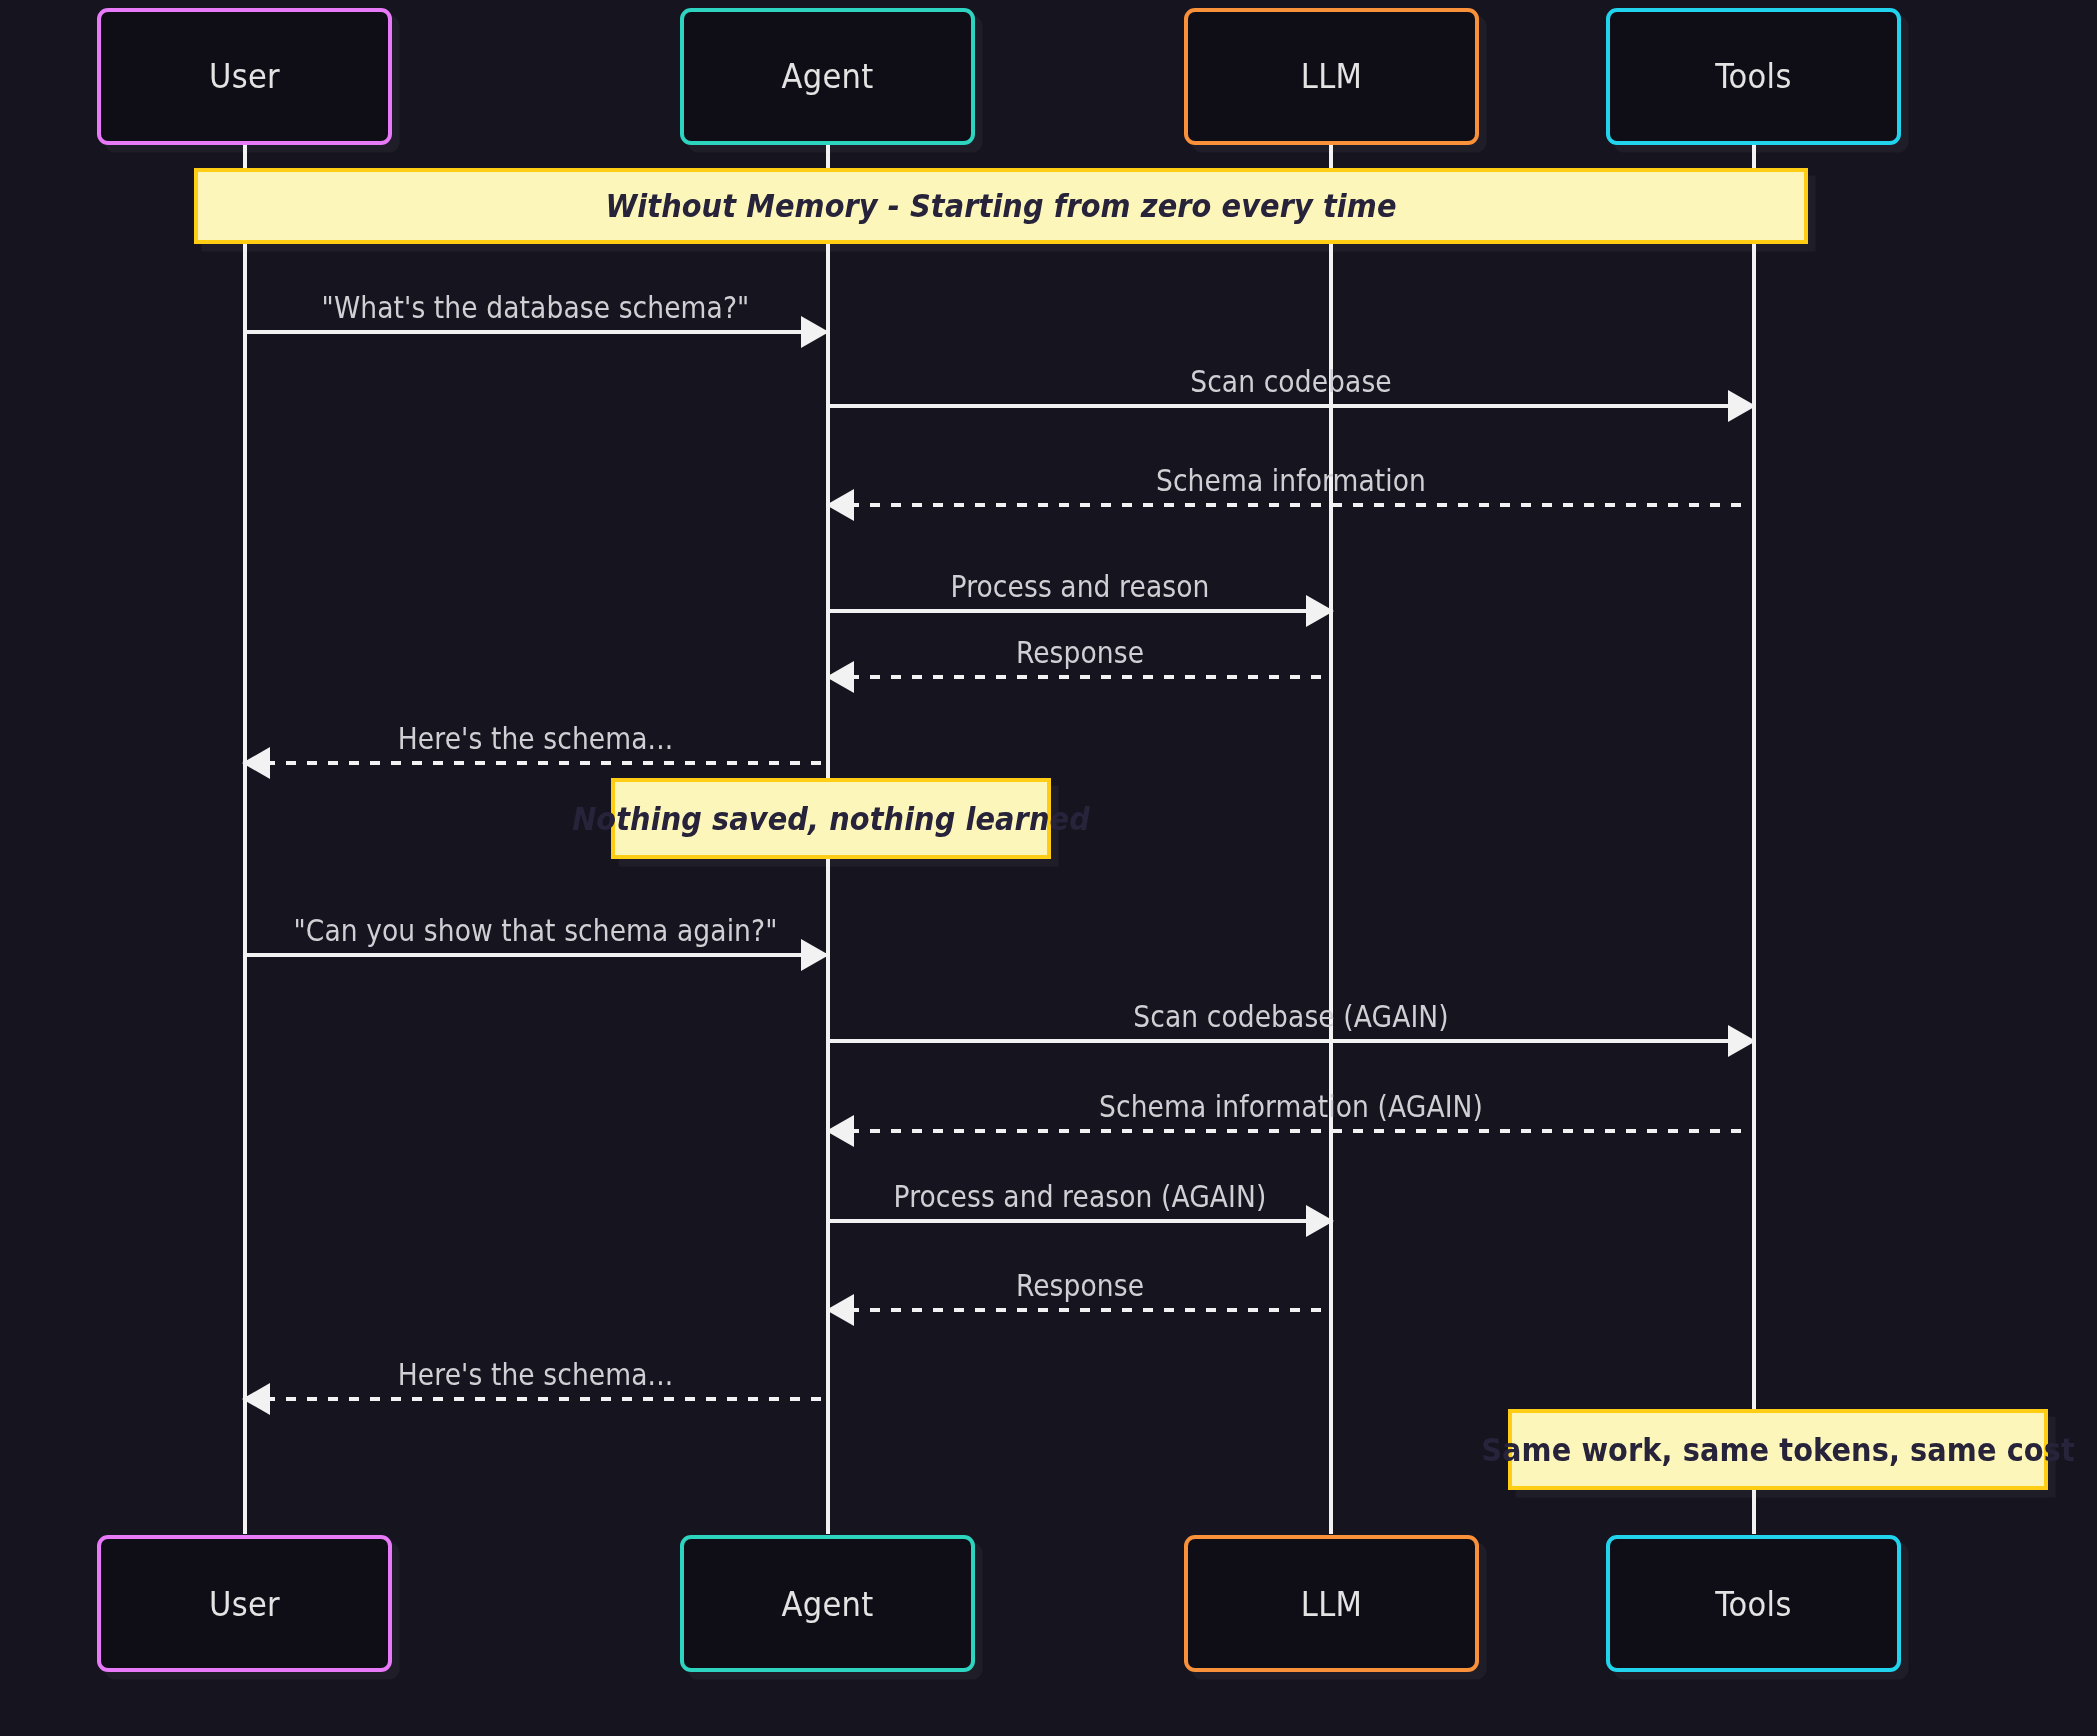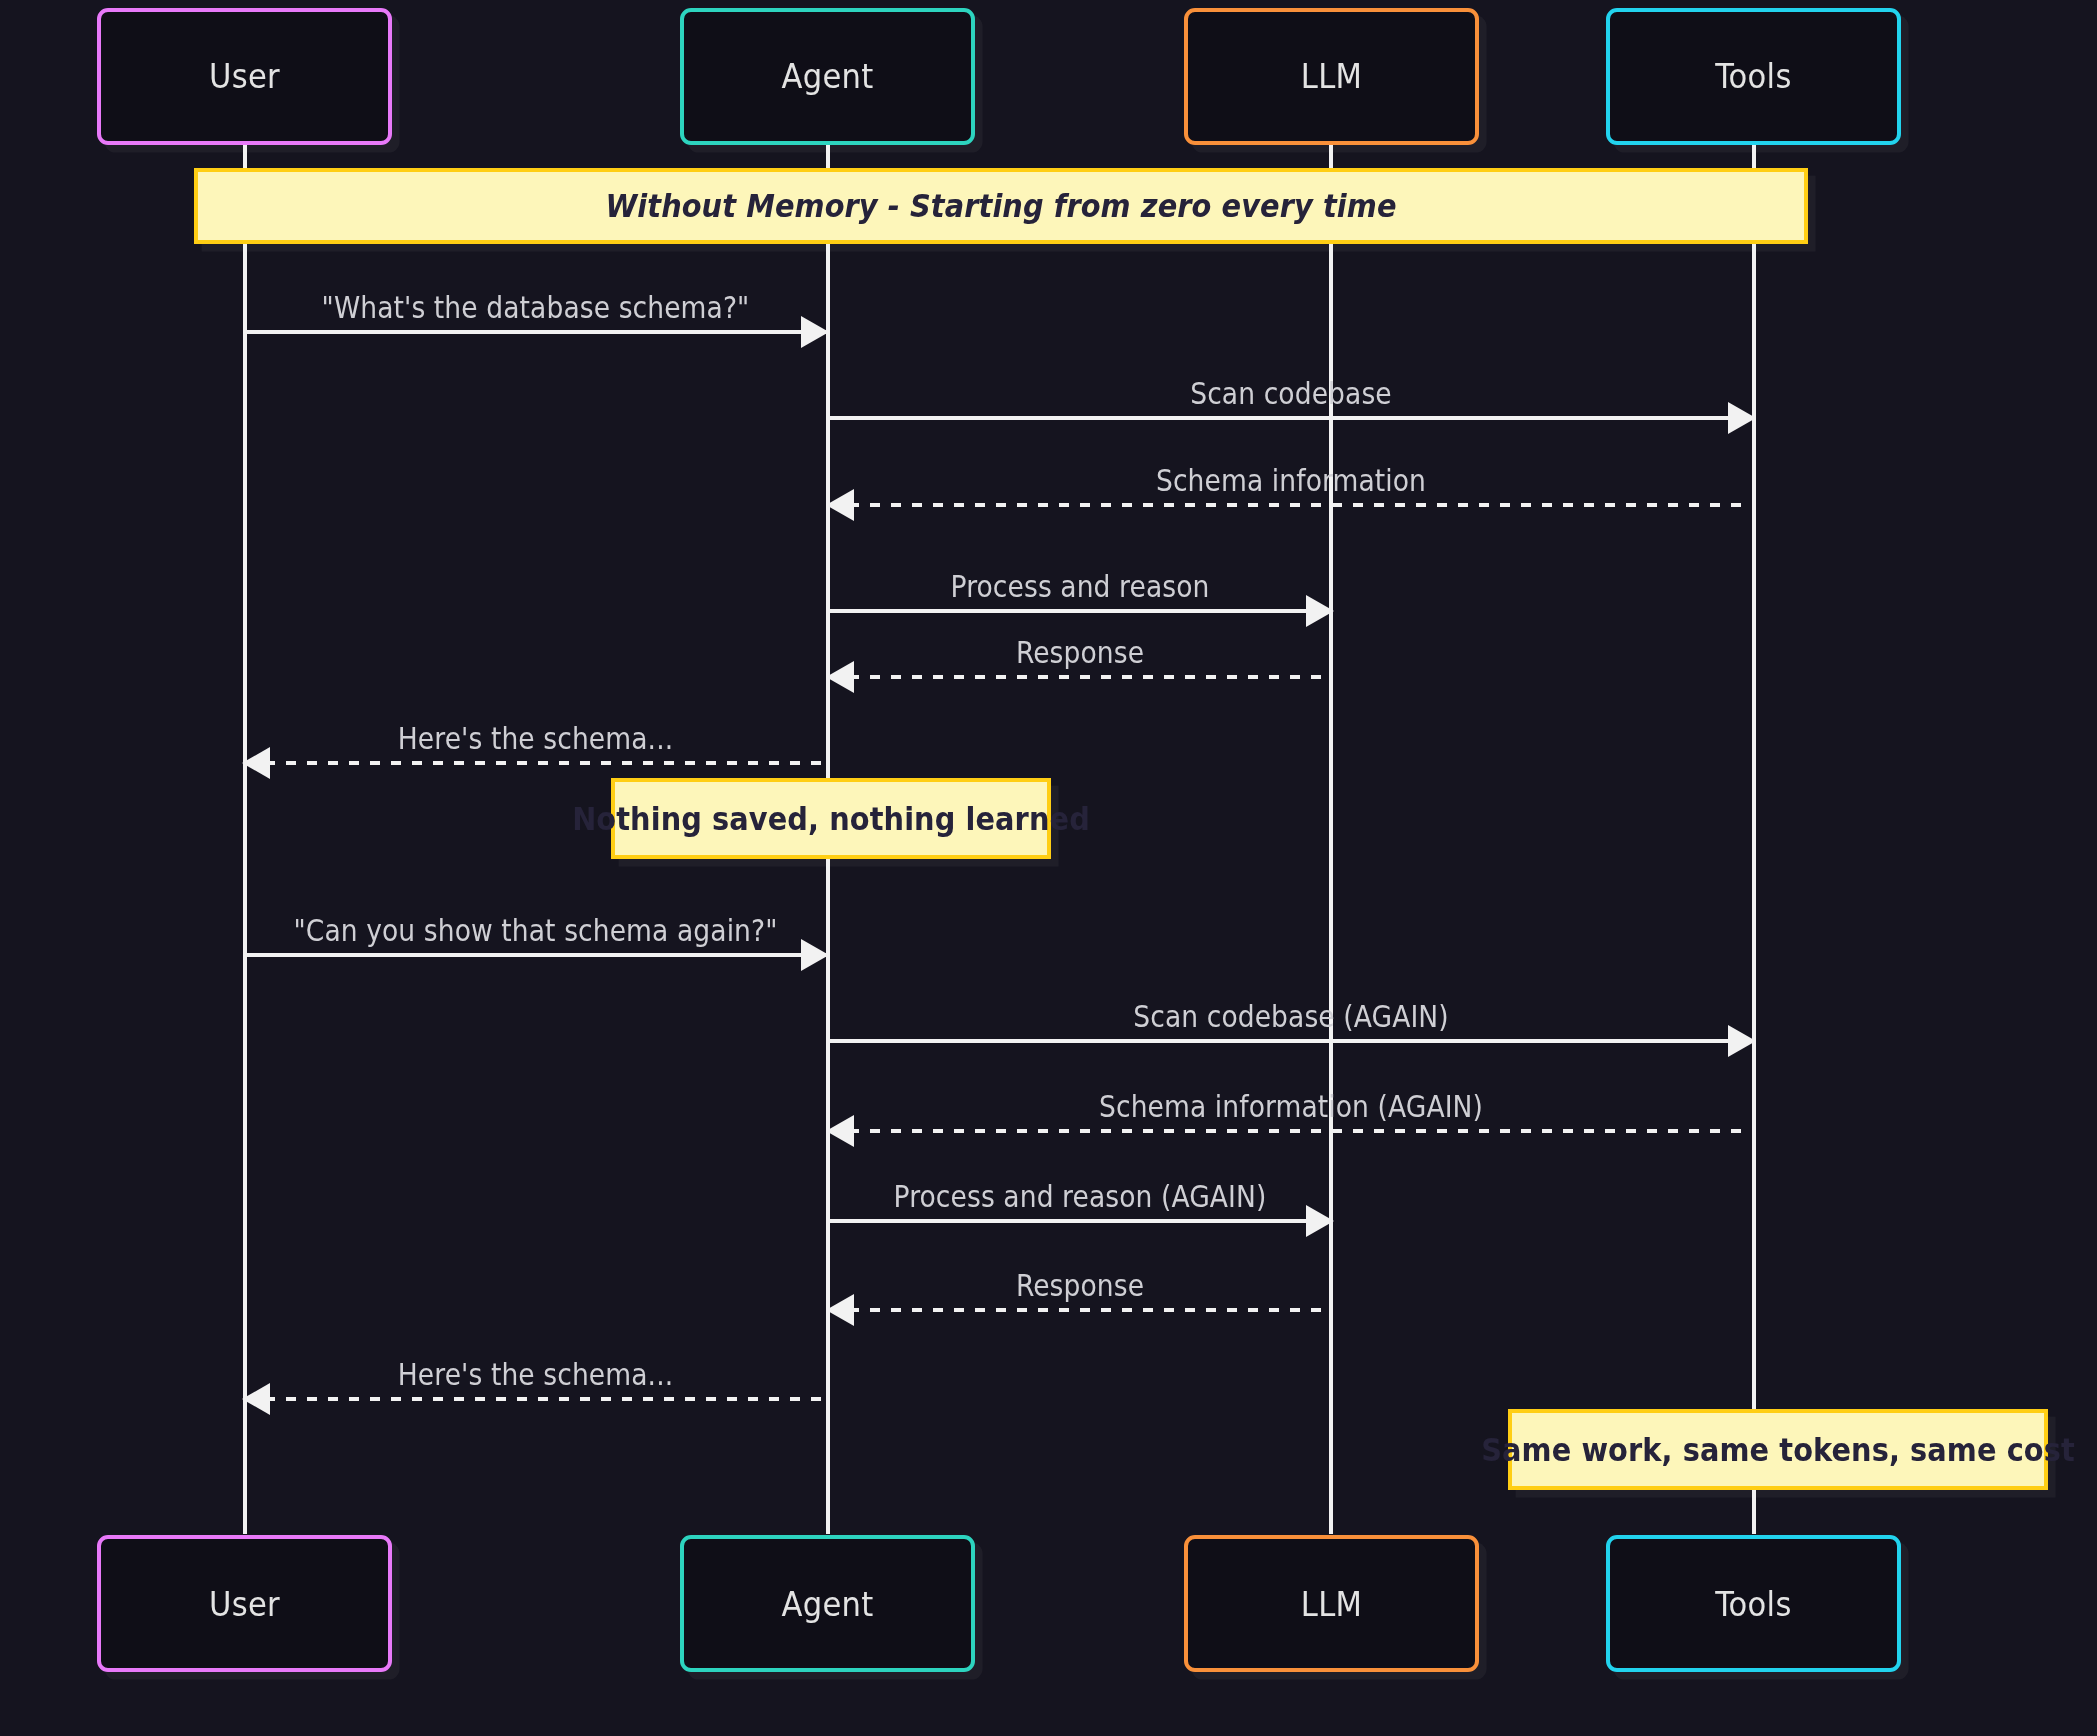--- a/index.html
+++ b/index.html
@@ -129,21 +129,21 @@
       </div>
       <div class="actor-box" style="left: 1606px; top: 7.6px; border-color: rgb(34, 211, 238);">
         <span class="actor-label">Tools</span>
       </div>
     </div>
   <div id="messages">
       <div class="msg solid" style="left: 244px; width: 583px; top: 330px;">
         <div class="arrowhead right"></div>
         <div class="msg-label">"What's the database schema?"</div>
       </div>
-      <div class="msg solid" style="left: 828px; width: 926px; top: 416px;">
+      <div class="msg solid" style="left: 828px; width: 926px; top: 404px;">
         <div class="arrowhead right"></div>
         <div class="msg-label">Scan codebase</div>
       </div>
       <div class="msg dotted" style="left: 828px; width: 926px; top: 503px;">
         <div class="arrowhead left"></div>
         <div class="msg-label">Schema information</div>
       </div>
       <div class="msg solid" style="left: 828px; width: 504px; top: 609px; text-align: right;">
         <div class="arrowhead right"></div>
         <div class="msg-label">Process and reason</div>
@@ -178,21 +178,21 @@
       </div>
       <div class="msg dotted" style="left: 244px; width: 583px; top: 1397px;">
         <div class="arrowhead left"></div>
         <div class="msg-label">Here's the schema...</div>
       </div>
     </div>
   <div id="notes">
       <div class="note" style="left: 194px; top: 168px; width: 1614px; height: 76px; background: rgb(253, 246, 186); border-color: rgb(255, 206, 20); font-style: italic;">
         <div class="note-text" style="color: rgb(38, 35, 58);">Without Memory - Starting from zero every time</div>
       </div>
-      <div class="note" style="left: 611px; top: 778px; width: 440px; height: 81px; background: rgb(253, 246, 186); border-color: rgb(255, 206, 20);">
+      <div class="note" style="left: 611px; top: 778px; width: 440px; height: 81px; background: rgb(253, 246, 186); border-color: rgb(255, 206, 20); font-style: italic;">
         <div class="note-text" style="color: rgb(38, 35, 58);">Nothing saved, nothing learned</div>
       </div>
       <div class="note" style="left: 1508px; top: 1409px; width: 540px; height: 81px; background: rgb(253, 246, 186); border-color: rgb(255, 206, 20);">
         <div class="note-text" style="color: rgb(38, 35, 58);">Same work, same tokens, same cost</div>
       </div>
     </div>
   <div id="actors-bottom">
       <div class="actor-box" style="left: 97px; top: 1535px; border-color: rgb(232, 121, 249);">
         <span class="actor-label">User</span>
       </div>

